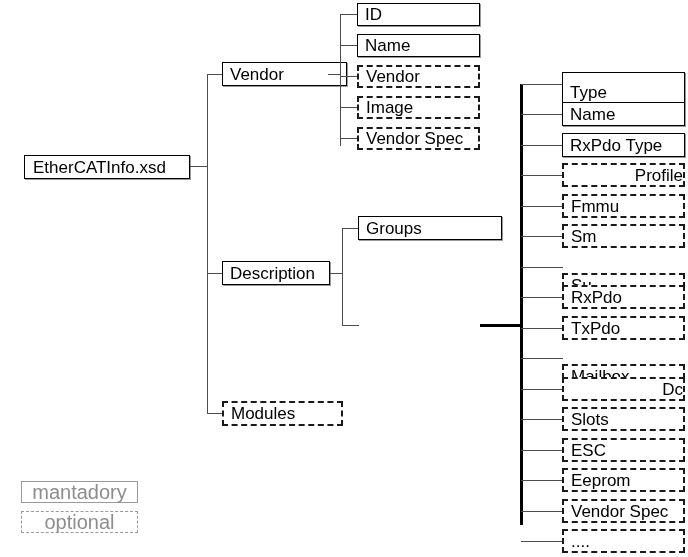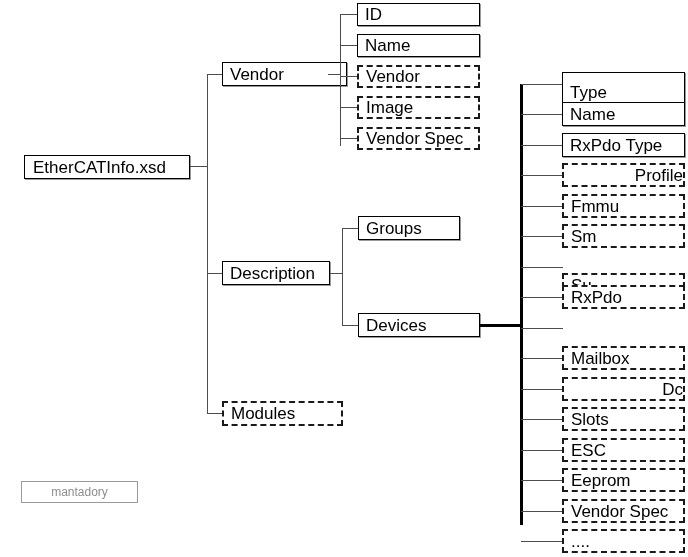--- a/index.html
+++ b/index.html
@@ -55,21 +55,21 @@
 
   
   .legend-box {
     position: absolute;
     box-sizing: border-box;
     background: #ffffff;
     display: flex;
     align-items: center;
     justify-content: center;
     color: #8d8d8d;
-    font-size: 12px;
+    font-size: 20px;
     line-height: 1;
     white-space: nowrap;
   }
   .legend-box.solid { border: 1px solid #9a9a9a; }
   .legend-box.dashed { border: 1px dashed #9a9a9a; }
 </style>
 </head>
 <body>
 
 <div id="diagram-root">
@@ -118,25 +118,22 @@
   </div>
   <div class="node dashed" style="left:357px; top:127px; width:123px; height:23px;">
     <span>Vendor Spec</span>
   </div>
 
   <div class="line h" style="left:330px; top:273px; width:13px;"></div>
   <div class="line v" style="left:342px; top:228px; height:98px;"></div>
   <div class="line h" style="left:342px; top:228px; width:17px;"></div>
   <div class="line h" style="left:342px; top:325px; width:17px;"></div>
 
-  <div class="node solid" style="left:358px; top:216px; width:102px; height:24px;">
+  <div class="node solid" style="left:358px; top:216px; width:144px; height:24px;">
     <span>Groups</span>
-  </div>
-  <div class="node solid" style="left:358px; top:313px; width:122px; height:24px;">
-    <span>Devices</span>
   </div>
 
   <div class="line thick-h" style="left:480px; top:324px; width:43px;"></div>
   <div class="line thick-v" style="left:520px; top:84px; height:441px;"></div>
 
   <div class="line h" style="left:521px; top:84px; width:42px;"></div>
   <div class="line h" style="left:521px; top:114px; width:42px;"></div>
   <div class="line h" style="left:521px; top:145px; width:42px;"></div>
   <div class="line h" style="left:521px; top:175px; width:42px;"></div>
   <div class="line h" style="left:521px; top:206px; width:42px;"></div>
@@ -169,21 +166,24 @@
   </div>
   <div class="node dashed" style="left:562px; top:224px; width:123px; height:24px;">
     <span>Sm</span>
   </div>
   <div class="node dashed" style="left:562px; top:273px; width:123px; height:24px;">
     <span>Su</span>
   </div>
   <div class="node dashed" style="left:562px; top:285px; width:123px; height:24px;">
     <span>RxPdo</span>
   </div>
-  <div class="node dashed" style="left:562px; top:346px; width:123px; height:24px;text-align:right;">
+  <div class="node dashed" style="left:562px; top:316px; width:123px; height:24px;">
+    <span>TxPdo</span>
+  </div>
+  <div class="node dashed" style="left:562px; top:364px; width:123px; height:24px;text-align:right;">
     <span>Mailbox</span>
   </div>
   <div class="node dashed" style="left:562px; top:377px; width:123px; height:24px;justify-content:flex-end;">
     <span>Dc</span>
   </div>
   <div class="node dashed" style="left:562px; top:407px; width:123px; height:24px;">
     <span>Slots</span>
   </div>
   <div class="node dashed" style="left:562px; top:438px; width:123px; height:24px;">
     <span>ESC</span>
@@ -194,14 +194,17 @@
   <div class="node dashed" style="left:562px; top:499px; width:123px; height:24px;">
     <span>Vendor Spec</span>
   </div>
   <div class="node dashed" style="left:562px; top:529px; width:123px; height:24px;">
     <span>....</span>
   </div>
 
   <div class="legend-box solid" style="left:21px; top:481px; width:117px; height:22px;">
     <span>mantadory</span>
   </div>
+  <div class="legend-box dashed" style="left:21px; top:511px; width:117px; height:22px;">
+    <span>optional</span>
+  </div>
 
 </div>
 
 </body></html>

